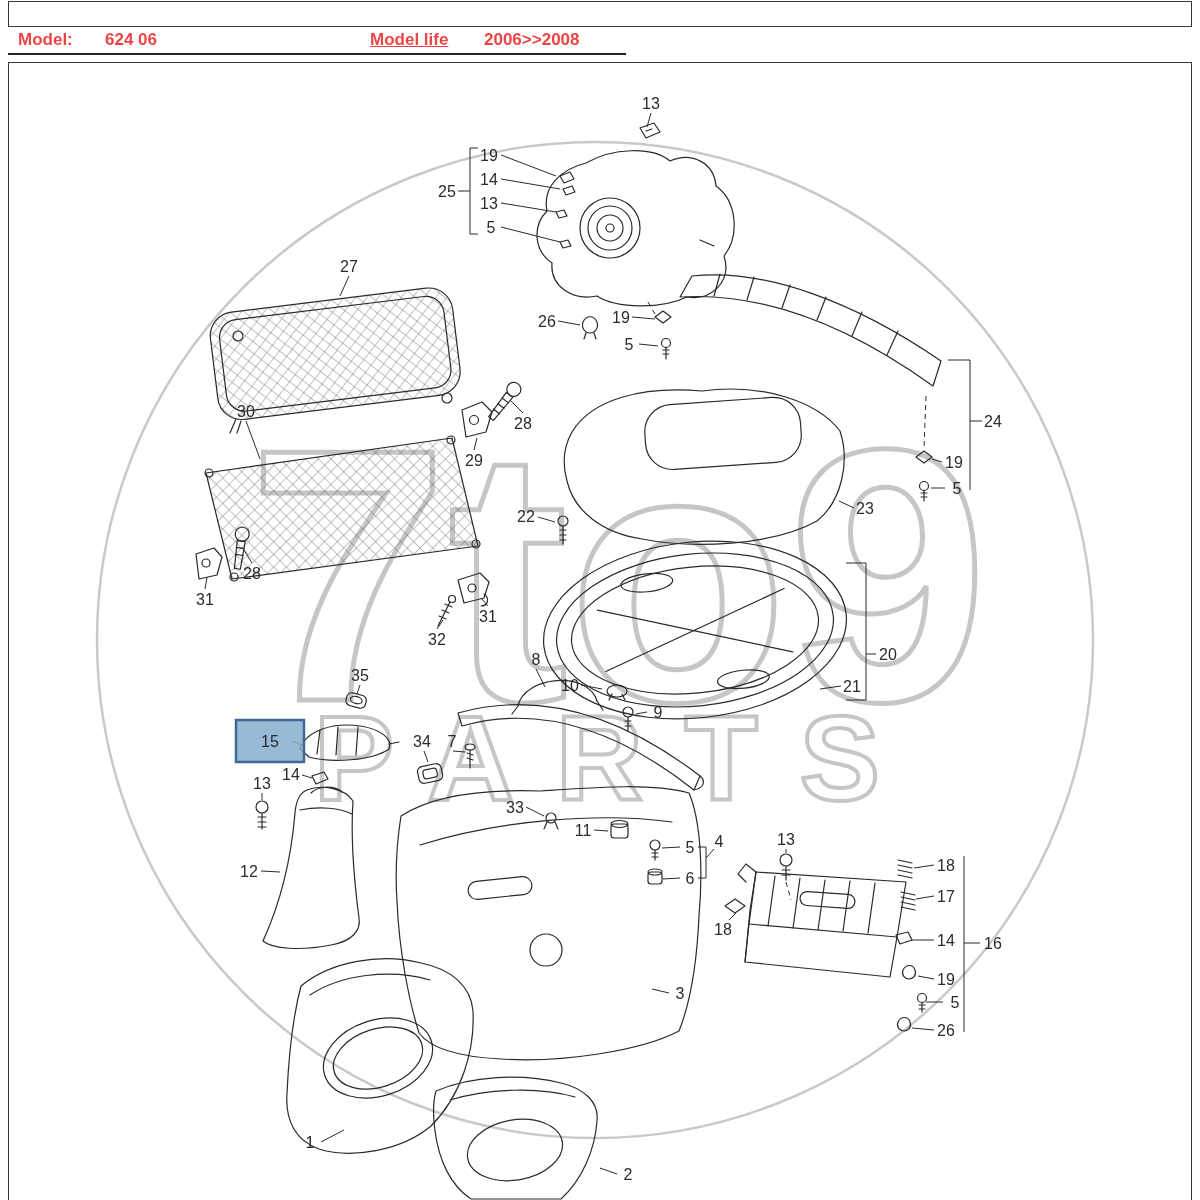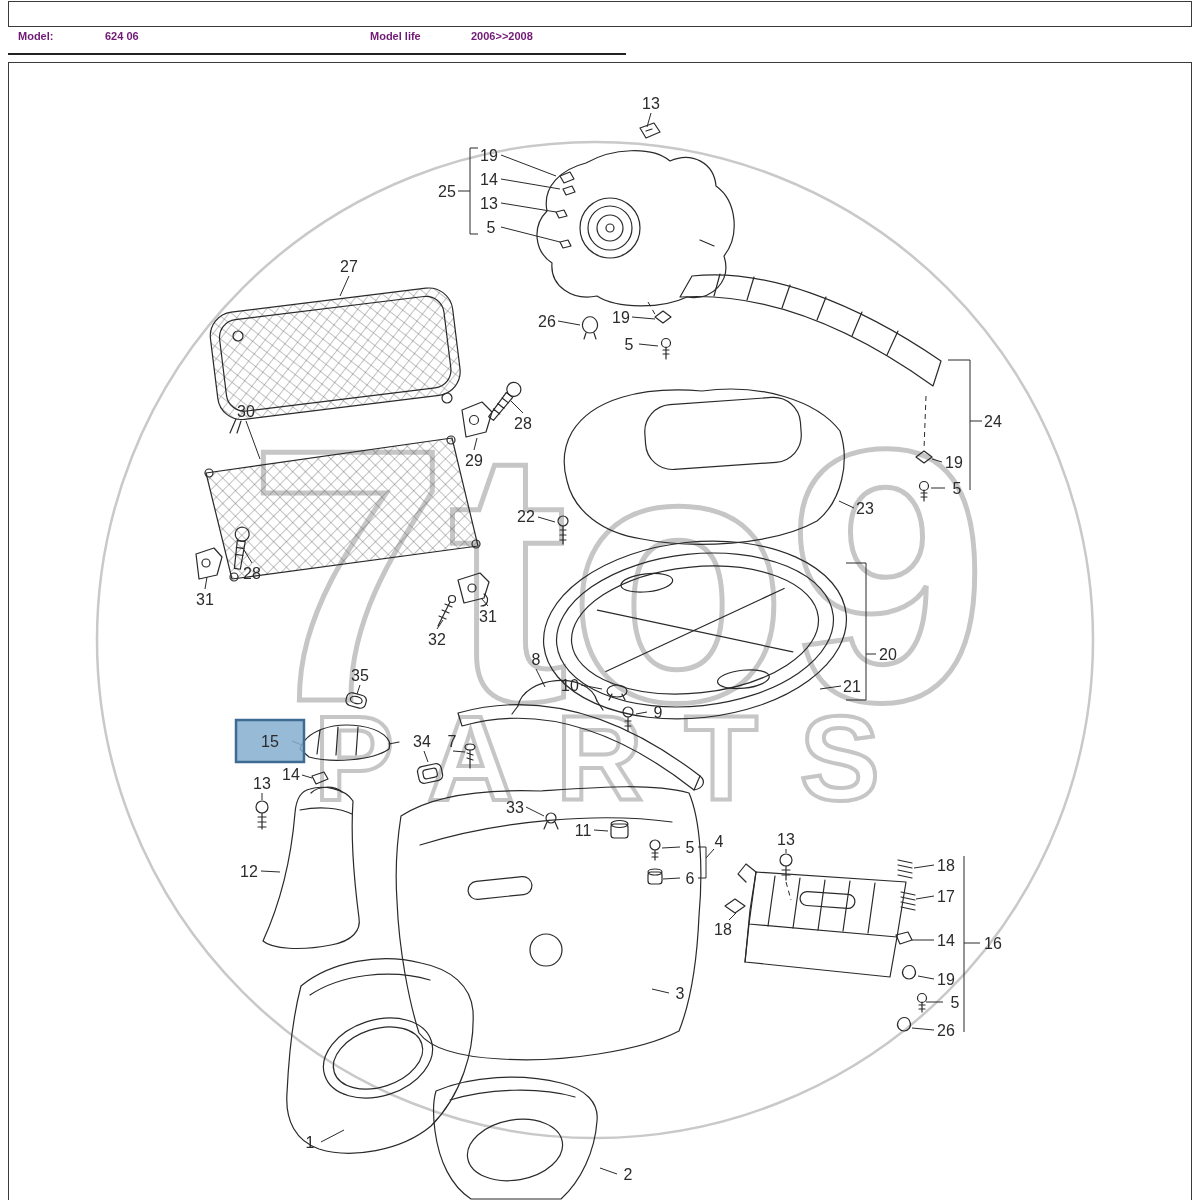--- a/index.html
+++ b/index.html
@@ -1,24 +1,24 @@
 <!DOCTYPE html>
 <html><head>
 <meta charset="utf-8">
 <style>
   html,body{margin:0;padding:0;background:#fff;width:1200px;height:1200px;overflow:hidden;
     font-family:"Liberation Sans",sans-serif;}
   .abs{position:absolute;}
   #top-strip{left:8px;top:1px;width:1182px;height:24px;border:1px solid #3a3a3a;background:#fff;}
-  #model-row{left:8px;top:30px;width:1182px;height:22px;font-weight:bold;font-size:11px;color:#701a75;text-align:center;}
+  #model-row{left:8px;top:30px;width:1182px;height:22px;font-weight:bold;font-size:17px;color:#ef4444;text-align:center;}
   #model-row span{position:absolute;top:0;white-space:nowrap;}
   #model-label{left:10px;}
   #model-value{left:97px;}
-  #life-label{left:362px;}
-  #life-value{left:463px;}
+  #life-label{left:362px;text-decoration:underline;}
+  #life-value{left:476px;}
   #model-underline{left:8px;top:53px;width:618px;height:2px;background:#222;}
   #main-box{left:8px;top:62px;width:1182px;height:1137px;border:1.5px solid #3a3a3a;border-bottom:none;background:transparent;}
   #diagram-svg{left:0;top:0;}
   .callout{font:16px "Liberation Sans",sans-serif;fill:#2b2b2b;text-anchor:middle;dominant-baseline:central;}
   .wm1{font-weight:bold;font-size:360px;font-family:"Liberation Sans",sans-serif;fill:#ffffff;stroke:#c6c6c6;stroke-width:5px;text-anchor:middle;}
   .wm2{font-weight:bold;font-size:120px;font-family:"Liberation Sans",sans-serif;fill:#ffffff;stroke:#c6c6c6;stroke-width:4px;letter-spacing:42px;text-anchor:middle;}
 </style>
 </head>
 <body>
 

